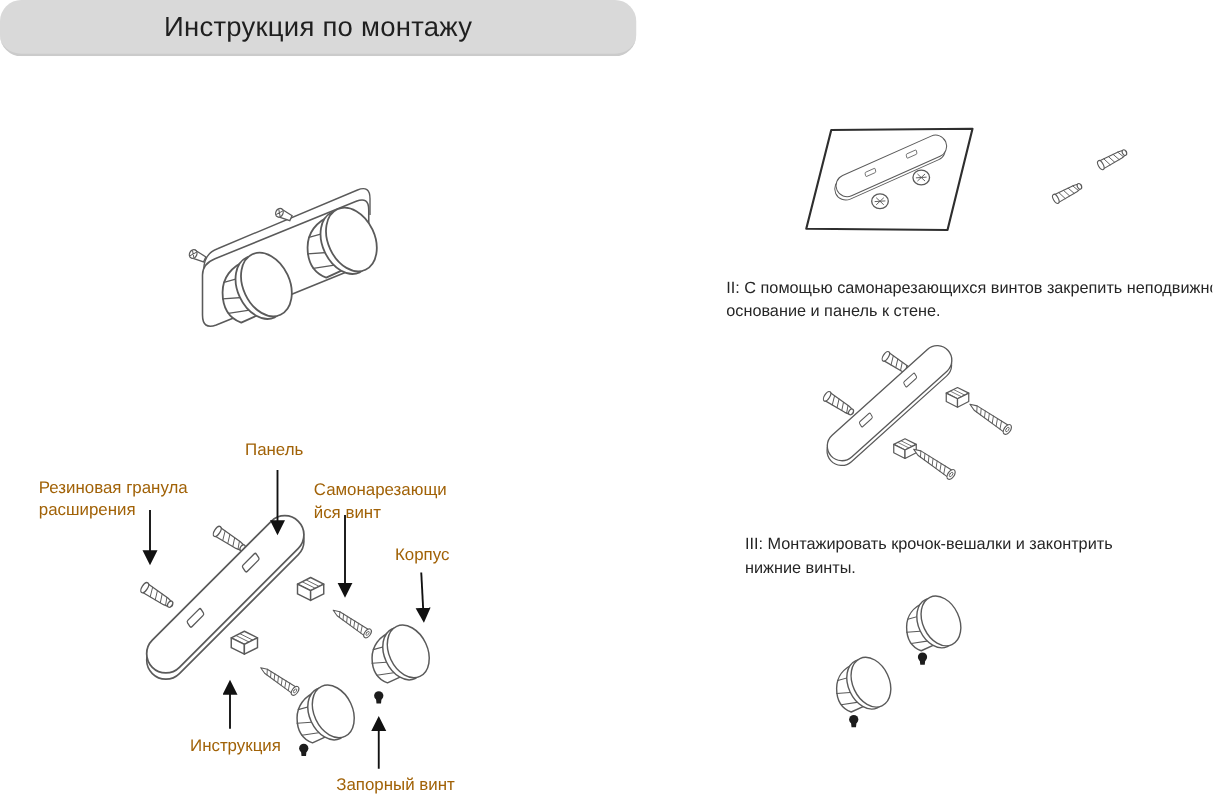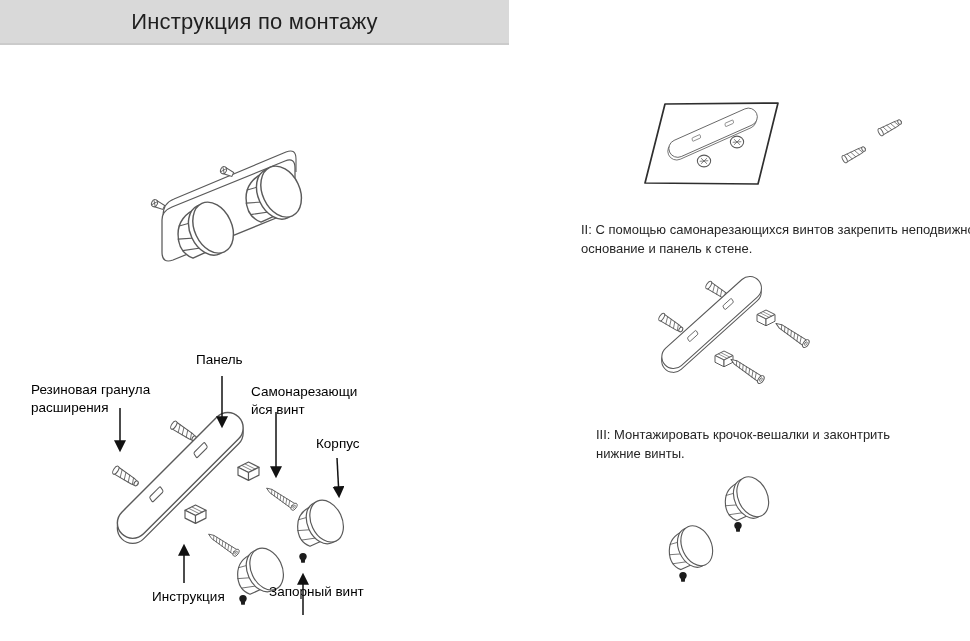--- a/index.html
+++ b/index.html
@@ -3,25 +3,25 @@
 <meta charset="utf-8">
 <style>
   html,body { margin:0; padding:0; background:#ffffff; }
   .page {
     position:relative; width:970px; height:641px; background:#ffffff;
     font-family:"Liberation Sans", sans-serif; color:#262626; overflow:hidden;
   }
   .header-band {
     position:absolute; left:0; top:0; width:509px; height:43px;
     background:#d9d9d9; border-bottom:2px solid #cbcbcb;
-    display:flex; align-items:center; justify-content:center;
+    display:flex; align-items:center; justify-content:center;border-radius:17px;
   }
   .title { font-size:22px; color:#1f1f1f; letter-spacing:0.2px; }
   .subtitle { position:absolute; left:117px; top:66px; font-size:19.5px; color:#1f1f1f; }
-  .lbl { position:absolute; font-size:13.5px; line-height:18px; color:#000000; white-space:nowrap; }
+  .lbl { position:absolute; font-size:13.5px; line-height:18px; color:#a16207; white-space:nowrap; }
   .step-text { position:absolute; font-size:13px; line-height:19px; color:#262626; }
   .step-text div { white-space:nowrap; }
   .centered { text-align:center; }
   svg.fig { position:absolute; overflow:visible; }
 </style>
 </head>
 <body>
 
 <div class="page">
 
@@ -115,21 +115,21 @@
   <div class="lbl" style="left:31px;top:381px">
     <div>Резиновая гранула</div>
     <div>расширения</div>
   </div>
   <div class="lbl" style="left:251px;top:383px">
     <div>Самонарезающи</div>
     <div>йся винт</div>
   </div>
   <div class="lbl" style="left:316px;top:435px">Корпус</div>
   <div class="lbl" style="left:152px;top:588px">Инструкция</div>
-  <div class="lbl" style="left:269px;top:583px">Запорный винт</div>
+  <div class="lbl" style="left:269px;top:619px">Запорный винт</div>
 
   <svg class="fig" style="left:620px;top:85px" width="310" height="120" viewBox="620 85 310 120">
     <polygon points="665,104 778,103 758,184 645,183" fill="#ffffff" stroke="#2e2e2e" stroke-width="1.7" stroke-linejoin="round"></polygon>
     <use href="#g-panel" transform="translate(666,144) rotate(-24) scale(0.68)"></use>
     <use href="#g-cap" transform="translate(704,161) scale(0.95)"></use>
     <use href="#g-cap" transform="translate(737,142) scale(0.95)"></use>
     <use href="#g-anchor" transform="translate(843,160) rotate(-28) scale(0.75)"></use>
     <use href="#g-anchor" transform="translate(879,133) rotate(-28) scale(0.75)"></use>
   </svg>
 

